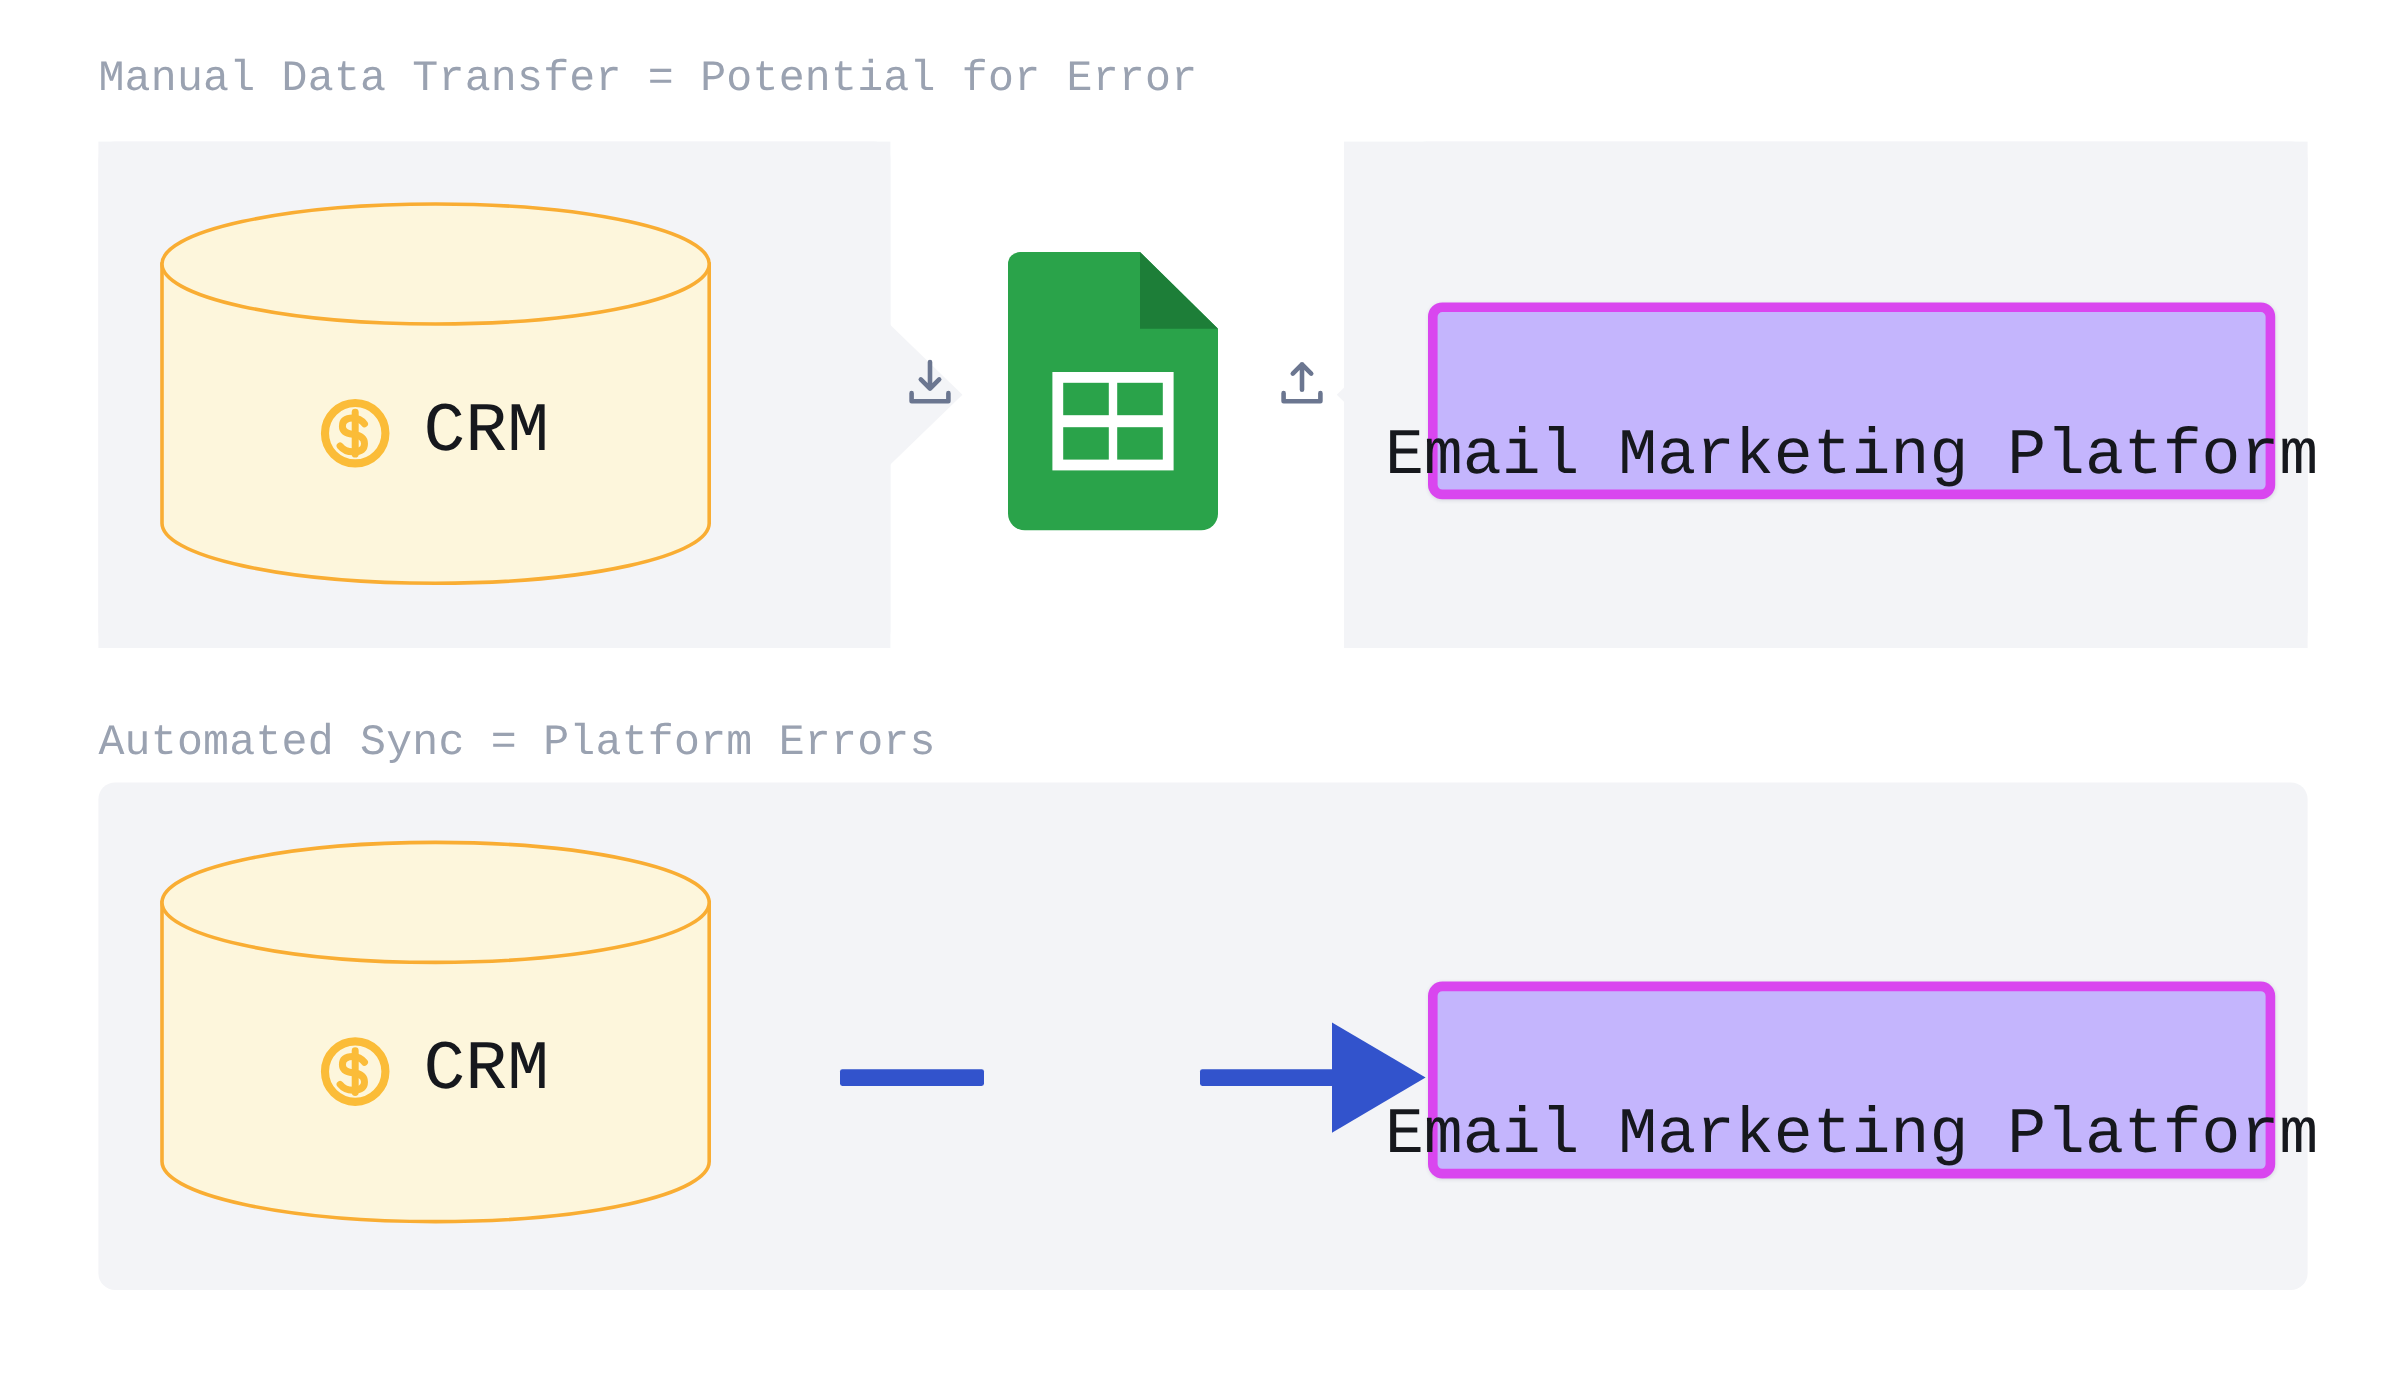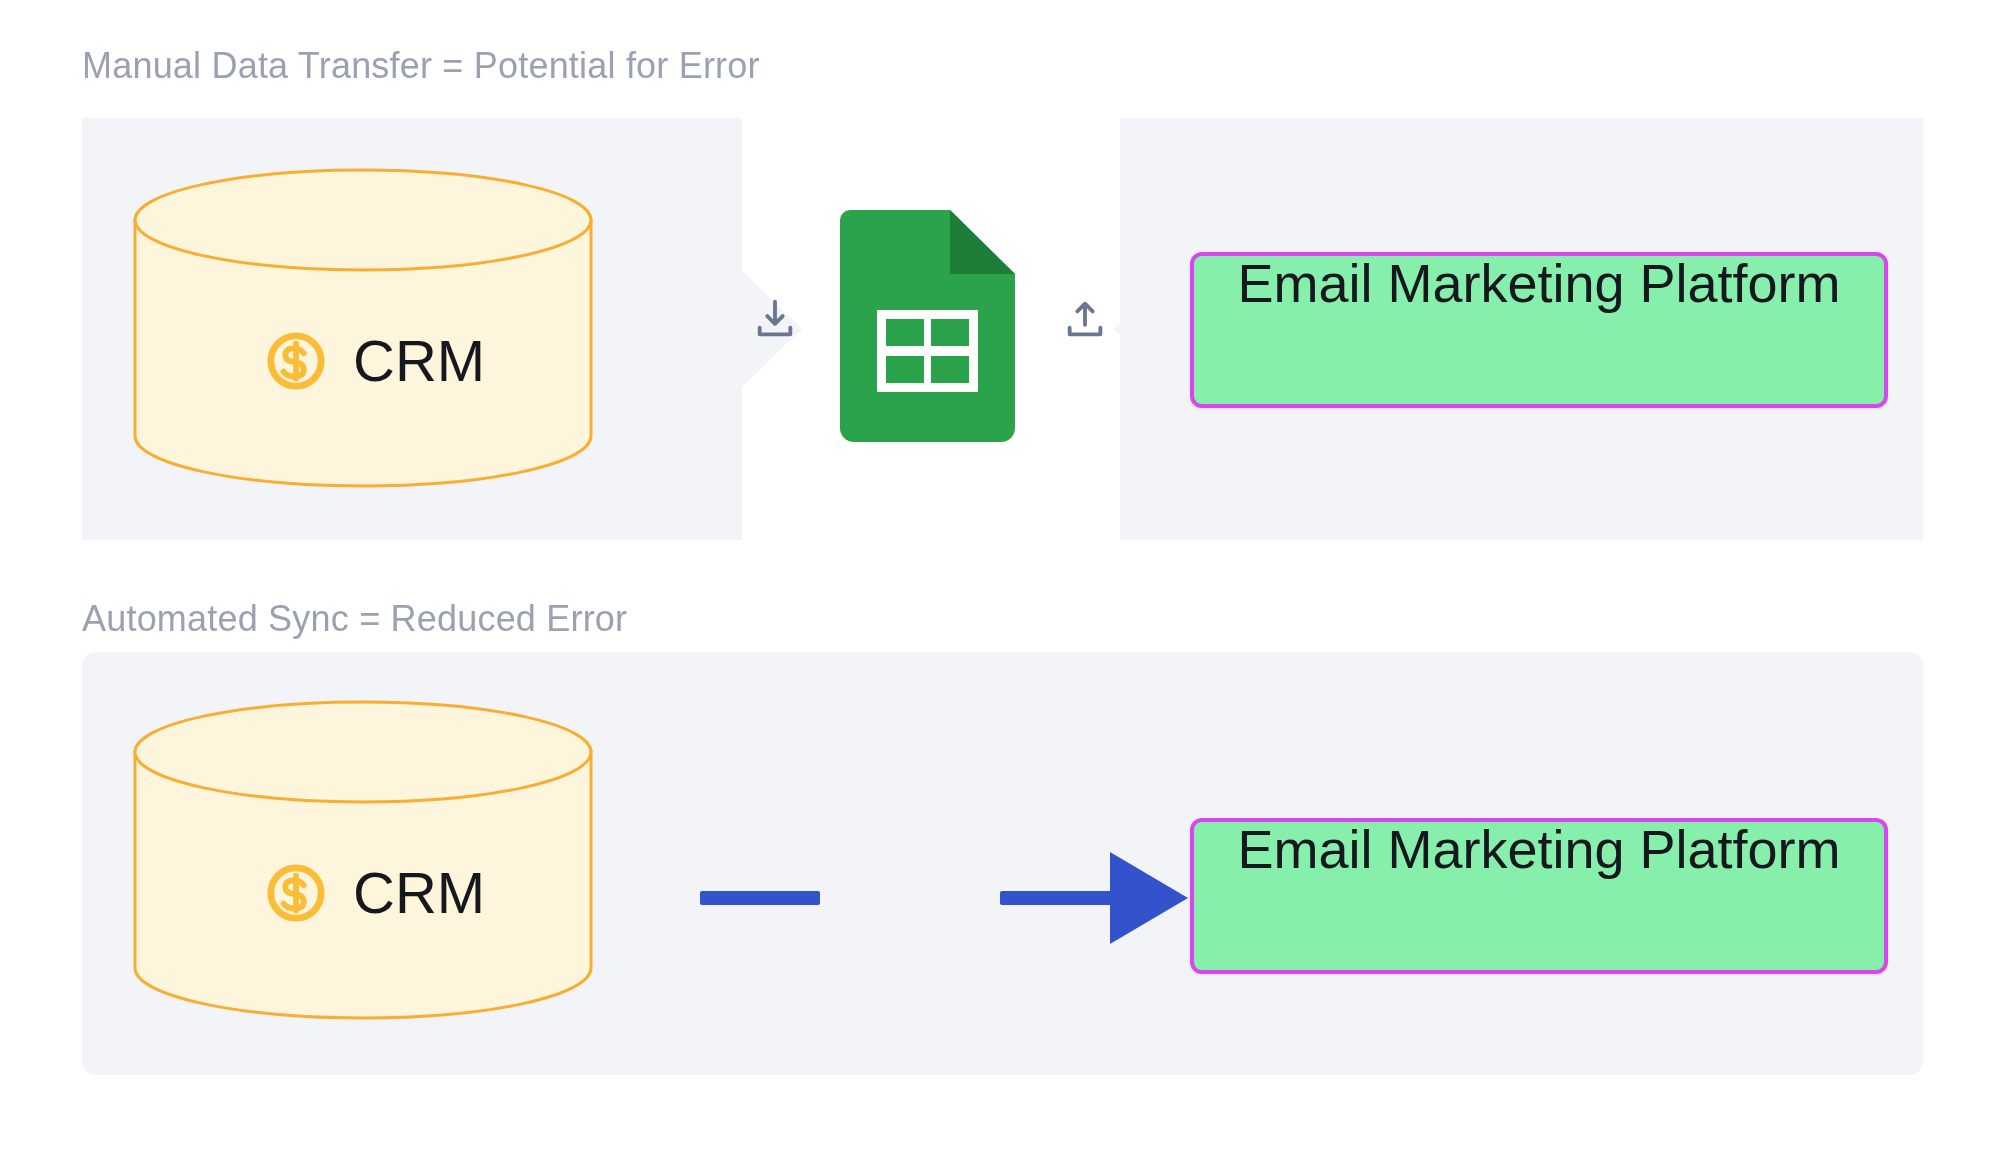--- a/index.html
+++ b/index.html
@@ -11,20 +11,21 @@
     width: 2000px;
     height: 1150px;
     font-family: "Liberation Sans", sans-serif;
     overflow: hidden;
     position: relative;
   }
 
   .canvas {
     position: absolute;
     inset: 0;
+    font-family: Liberation Mono, monospace;
   }
 
   
   .caption {
     position: absolute;
     font-size: 36px;
     font-weight: 400;
     color: #9aa2b1;
     letter-spacing: 0.2px;
     white-space: nowrap;
@@ -117,25 +118,25 @@
   #sheets-icon {
     position: absolute;
     left: 840px; top: 210px;
     width: 175px; height: 232px;
   }
   #sheets-icon svg { display: block; }
 
   
   .dest-box {
     position: absolute;
-    background: #86efac;
-    border: 4px solid #d946ef;
+    background: #c4b5fd;
+    border: 8px solid #d946ef;
     border-radius: 12px;
     display: flex;
-    align-items: flex-start;
+    align-items: flex-end;
     justify-content: center;
     box-shadow: 0 1px 3px rgba(60,72,100,0.13);
   }
   .dest-box .txt {
     font-size: 54px;
     color: #16181d;
     line-height: 1;
     white-space: nowrap;
   }
   #dest-manual { left: 1190px; top: 252px; width: 690px; height: 148px; }
@@ -236,21 +237,21 @@
 
   <svg class="transfer-icon" id="icon-upload" viewBox="0 0 24 24">
     <path d="M12 15 L12 4 M8 8 L12 4 L16 8" fill="none" stroke="#6b7690" stroke-width="2" stroke-linecap="round" stroke-linejoin="round"></path>
     <path d="M4 16.5 L4 20 L20 20 L20 16.5" fill="none" stroke="#6b7690" stroke-width="2" stroke-linecap="round" stroke-linejoin="round"></path>
   </svg>
 
   <div class="dest-box" id="dest-manual">
     <span class="txt">Email Marketing Platform</span>
   </div>
 
-  <div class="caption" id="caption-auto">Automated Sync = Reduced Error</div>
+  <div class="caption" id="caption-auto">Automated Sync = Platform Errors</div>
 
   <div class="panel panel-plain" id="panel-auto"></div>
 
   <div class="cylinder" id="cylinder-auto">
     <svg width="460" height="320" viewBox="0 0 460 320">
       <path d="M2,52 L2,268 A228,50 0 0 0 458,268 L458,52 Z" fill="#fdf6dc" stroke="#f9ad33" stroke-width="3"></path>
       <ellipse cx="230" cy="52" rx="228" ry="50" fill="#fdf6dc" stroke="#f9ad33" stroke-width="3"></ellipse>
     </svg>
   </div>
   <div class="cyl-label" id="cyl-label-auto">

